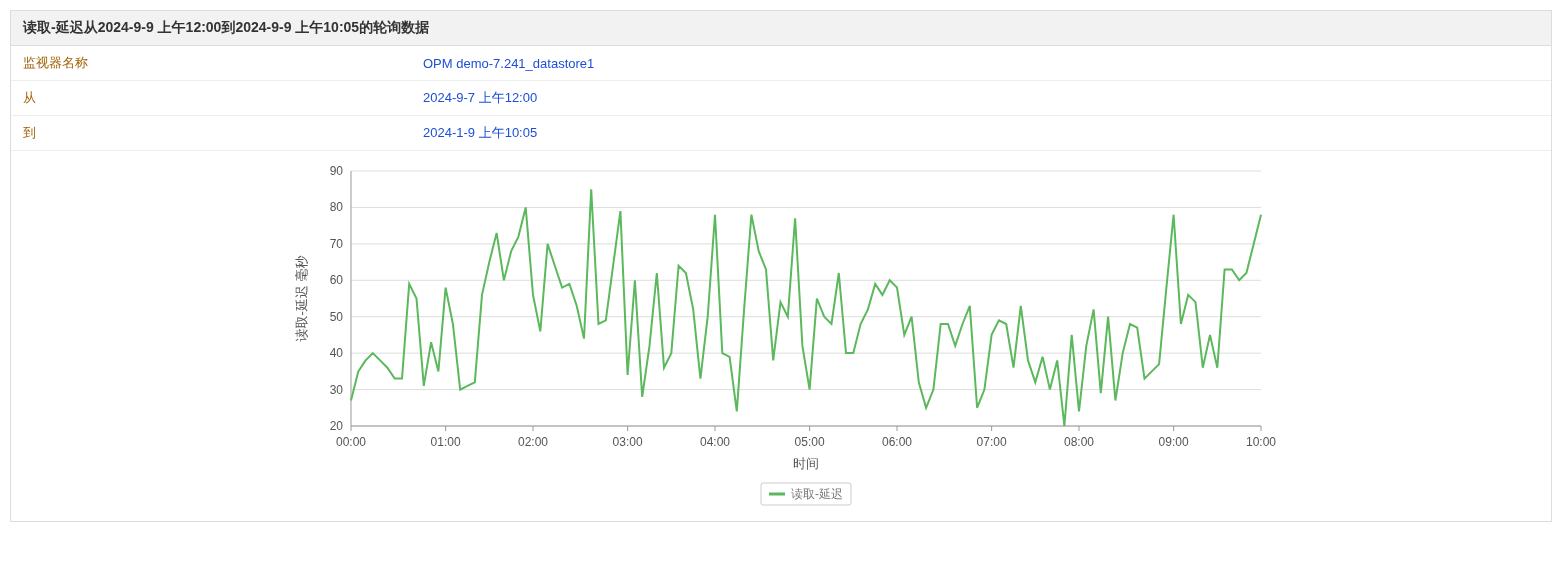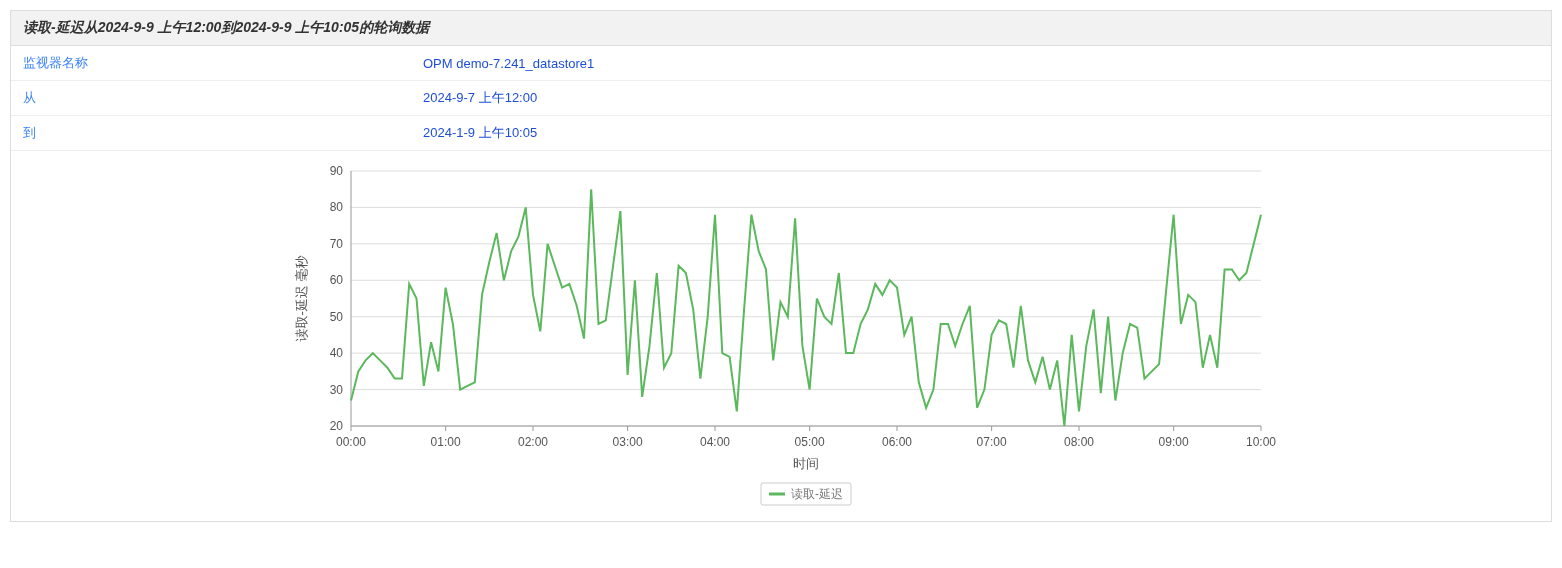--- a/index.html
+++ b/index.html
@@ -14,34 +14,33 @@
   .panel {
     border: 1px solid #ddd;
     background: #fff;
   }
   .panel-header {
     background: #f2f2f2;
     padding: 8px 12px;
     font-weight: bold;
     font-size: 14px;
     border-bottom: 1px solid #ddd;
-    font-style: italic;
   }
   .info-table {
     width: 100%;
     border-collapse: collapse;
   }
   .info-table td {
     padding: 8px 12px;
     border-bottom: 1px solid #eee;
     vertical-align: middle;
   }
   .info-table td.label {
     width: 400px;
-    color: #3b82f6;
+    color: #a16207;
   }
   .info-table td.value {
     color: #1d4ed8;
   }
   .chart-container {
     padding: 10px 40px 10px 40px;
     display: flex;
     justify-content: center;
   }
   .chart-svg {

